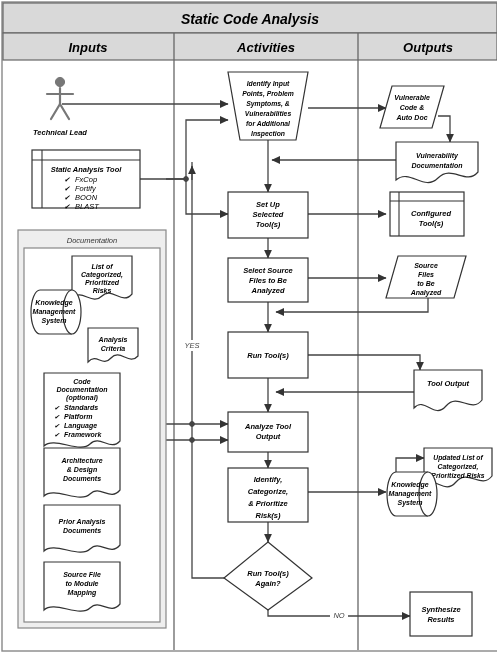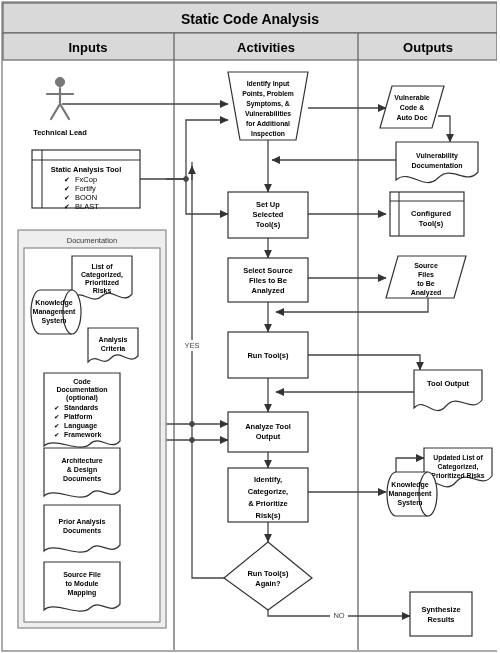--- a/index.html
+++ b/index.html
@@ -1,17 +1,17 @@
 <!DOCTYPE html>
 <html><head>
 <meta charset="utf-8">
 <style>
   html,body{margin:0;padding:0;background:#ffffff;}
   body{font-family:"Liberation Sans",sans-serif;}
-  #page{position:relative;width:497px;height:653px;overflow:hidden;background:#fff;}
+  #page{position:relative;width:497px;height:653px;overflow:hidden;background:#fff;font-style:italic;}
   svg{display:block;}
   .shape-text{font-family:"Liberation Sans",sans-serif;font-weight:bold;fill:#000;text-anchor:middle;}
   .hdr-text{font-family:"Liberation Sans",sans-serif;font-weight:bold;fill:#000;text-anchor:middle;}
   .lbl-text{font-family:"Liberation Sans",sans-serif;fill:#444;text-anchor:middle;}
   .li-text{font-family:"Liberation Sans",sans-serif;fill:#000;text-anchor:start;}
   .grp-text{font-family:"Liberation Sans",sans-serif;fill:#333;text-anchor:middle;}
   .fig{fill:#fff;stroke:#333;stroke-width:1.2;}
   .fig-sh{fill:#fff;stroke:#333;stroke-width:1.2;}
   .conn{stroke:#444;stroke-width:1.3;fill:none;}
   .hdrbox{fill:#d9d9d9;stroke:#666;stroke-width:1.2;}

